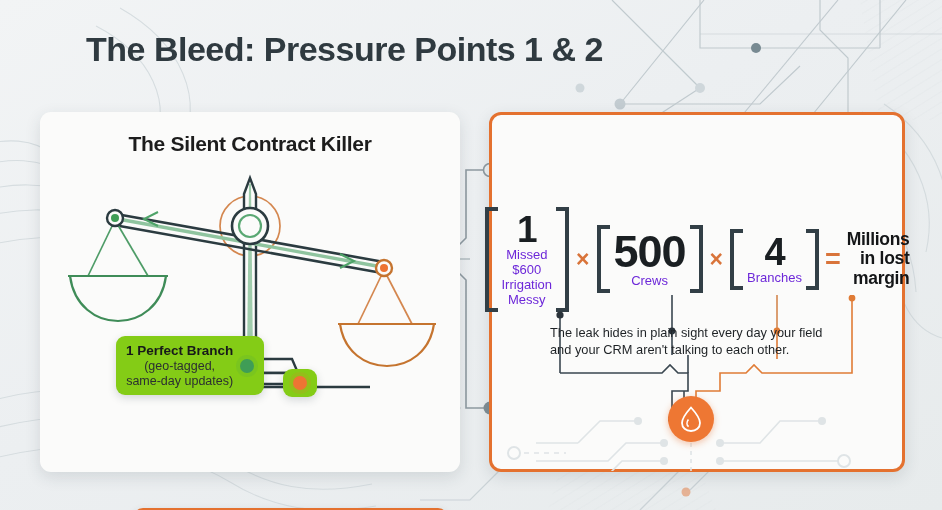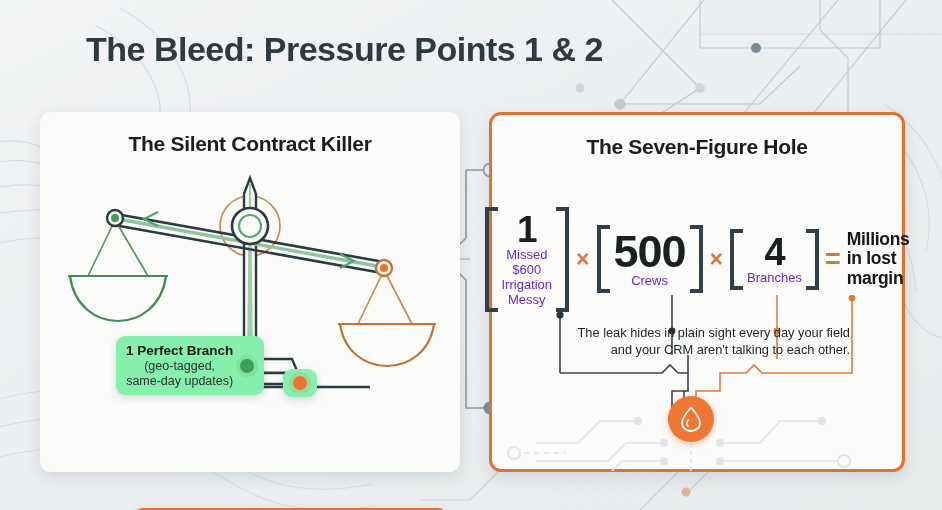--- a/index.html
+++ b/index.html
@@ -37,21 +37,21 @@
     position:absolute; left:0; right:0; top:20px;
     text-align:center; font-size:21px; font-weight:bold;
     color:#1d1d1d; letter-spacing:-0.3px;
   }
 
   
   #scale-illustration { position:absolute; left:0; top:42px; width:420px; height:275px; }
 
   
   .chip {
-    position:absolute; background:#86efac; border-radius:9px;
+    position:absolute; background:#84cc16; border-radius:9px;
     box-shadow:0 3px 9px rgba(40,55,65,.18);
     display:flex; align-items:center; padding:7px 10px; gap:7px;
   }
   .chip-text { text-align:center; line-height:1.18; }
   .chip-head { font-size:13.5px; font-weight:bold; color:#17191a; white-space:nowrap; }
   .chip-sub  { font-size:12.5px; color:#2b2f31; white-space:nowrap; }
   .dot { width:14px; height:14px; border-radius:50%; flex:none; }
   .dot-green  { background:#3f9d56; box-shadow:0 0 0 4px rgba(63,157,86,.14); }
   .dot-orange { background:#ed7433; box-shadow:0 0 0 4px rgba(237,116,51,.15); }
   #chip-perfect { left:76px; top:224px; }
@@ -85,27 +85,27 @@
   .num-500 { font-size:45px; }
   .num-4   { font-size:38px; }
   .small-lbl { font-size:13px; color:#6d28d9; line-height:1.14; }
   .op {
     font-size:23px; color:#d9743a; font-weight:bold;
     padding:0 7px; line-height:1;
   }
   .op-eq { font-size:27px; padding:0 6px; }
   #result-text {
     font-size:17.5px; font-weight:bold; color:#141618;
-    line-height:1.12; text-align:left; letter-spacing:-0.3px;
+    line-height:1.12; text-align:right; letter-spacing:-0.3px;
   }
 
   
   #leak-caption {
     position:absolute; left:58px; top:210px; width:300px;
-    text-align:right; font-size:12.8px; color:#1e2225; line-height:1.3;
+    text-align:left; font-size:12.8px; color:#1e2225; line-height:1.3;
   }
 
   
   #right-connectors { position:absolute; left:0; top:180px; width:410px; height:176px; }
 
   
   #drop-badge {
     position:absolute; left:176px; top:281px; width:46px; height:46px;
     border-radius:50%; background:#ee7733;
     display:flex; align-items:center; justify-content:center;
@@ -257,21 +257,20 @@
     <span class="dot dot-orange"></span>
   </div>
 
   <div id="warning-callout">
     
     
   </div>
 </div>
 
 <div class="card" id="card-right">
-  <div class="card-title">The Seven-Figure Hole</div>
 
   <div id="equation">
 
     <div class="bracket-group">
       <div class="bracket bracket-l"></div>
       <div class="group-body">
         <div class="big-num num-1">1</div>
         <div class="small-lbl">Missed</div>
         <div class="small-lbl">$600</div>
         <div class="small-lbl">Irrigation</div>

